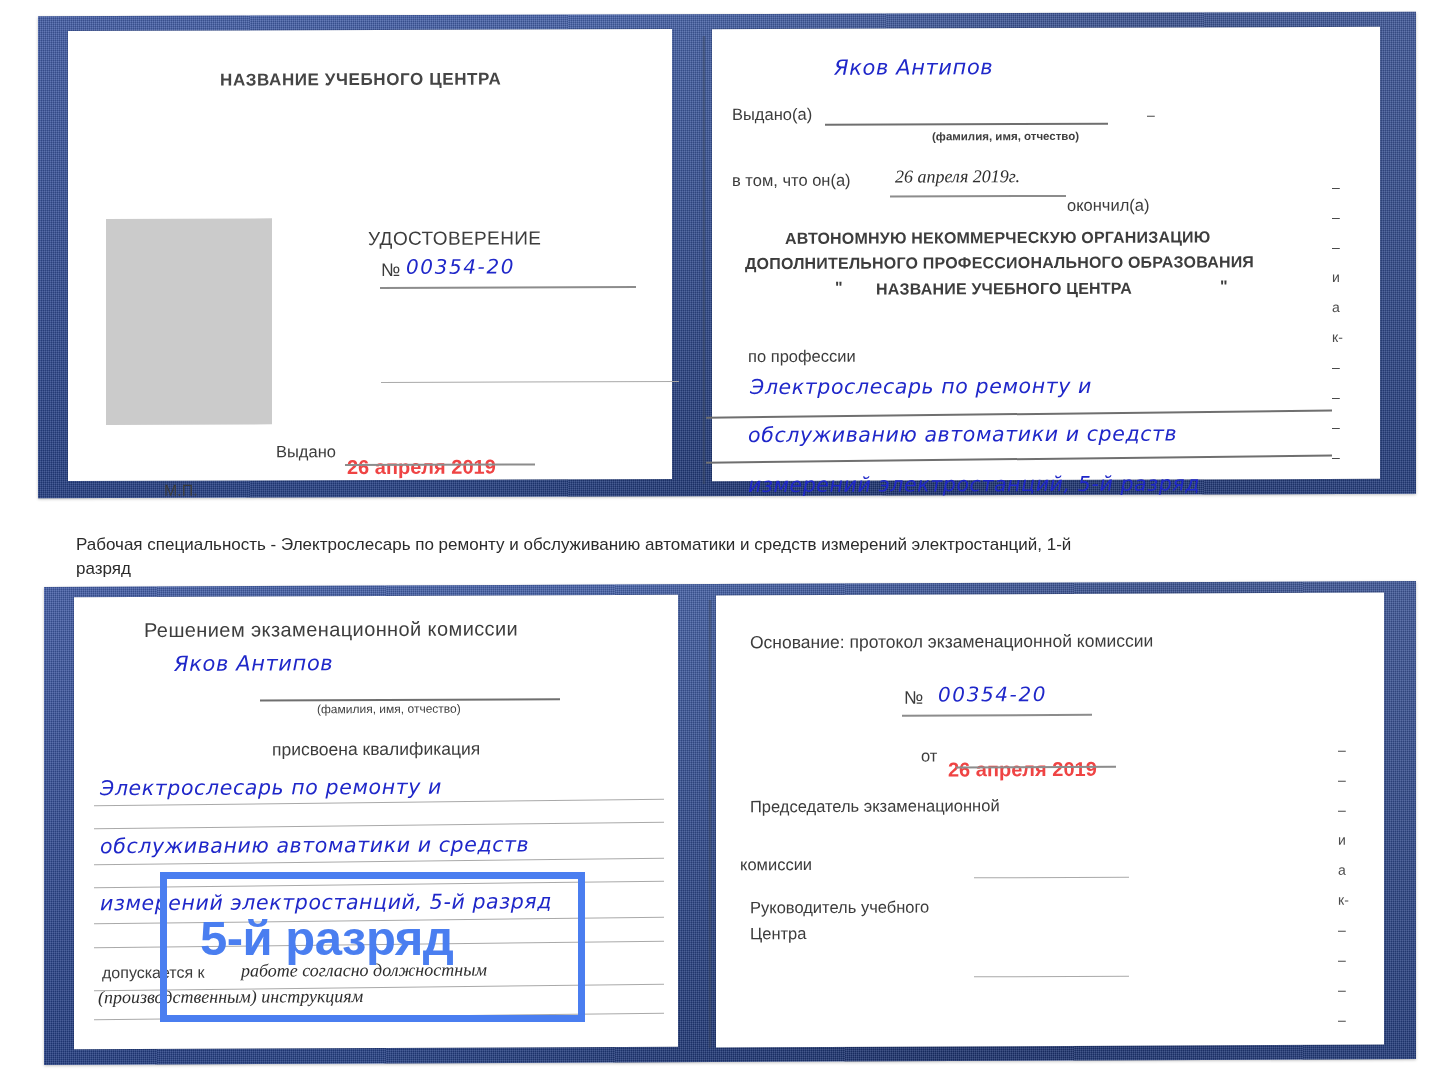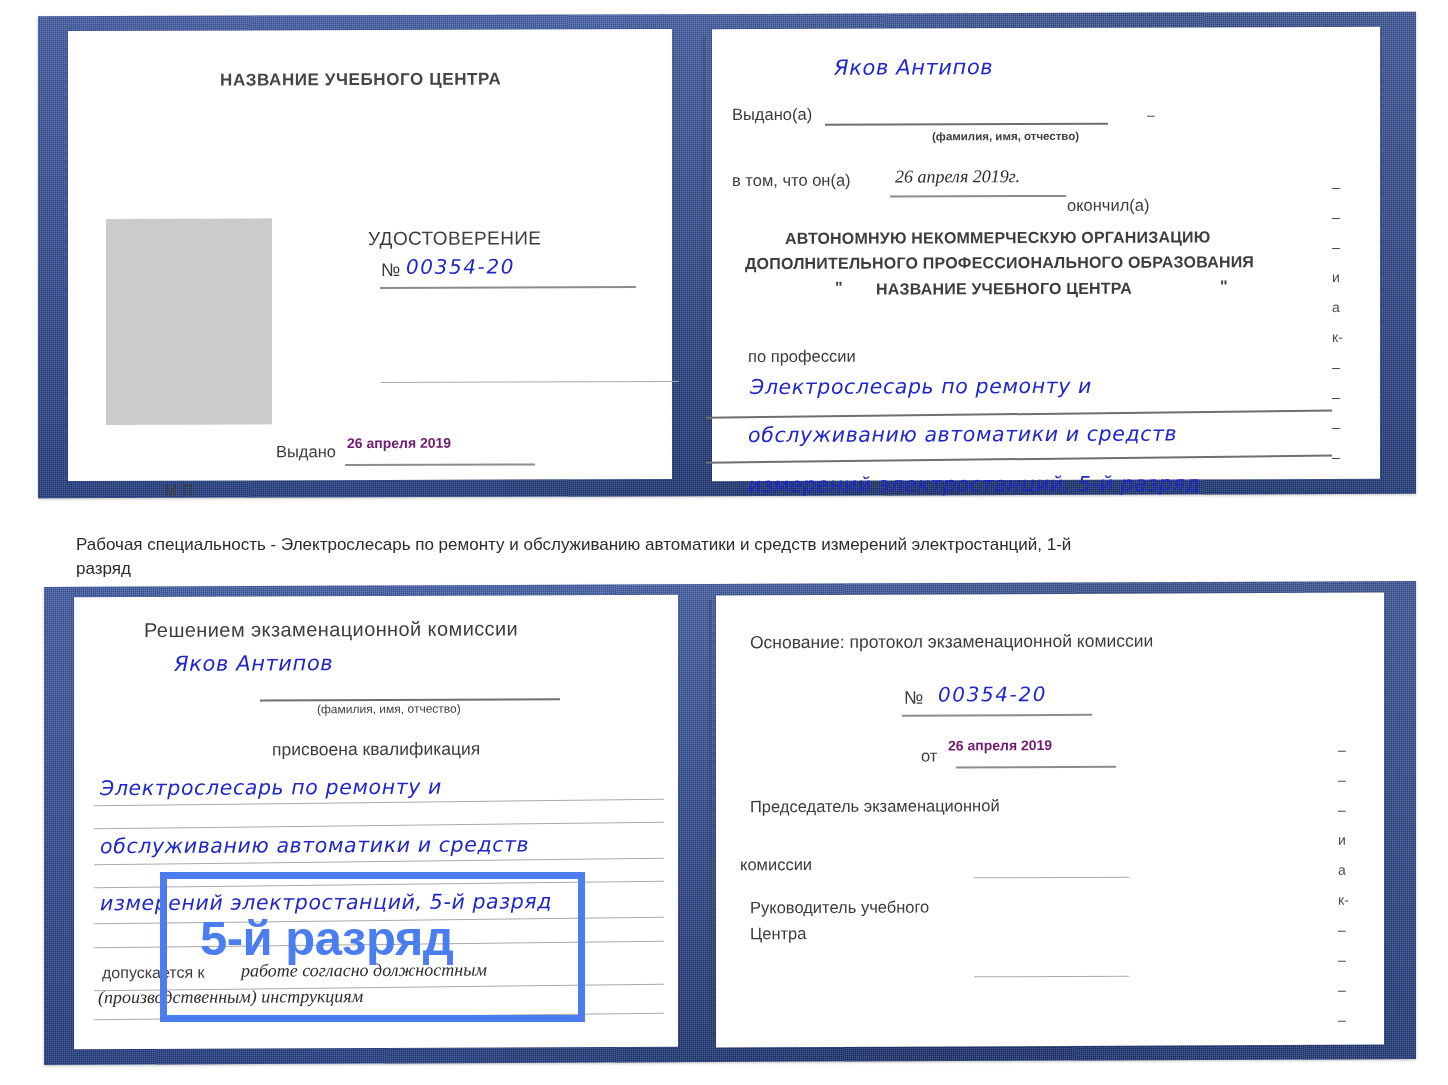--- a/index.html
+++ b/index.html
@@ -68,21 +68,21 @@
   }
   .t-head { font-size: 17px; font-weight: bold; letter-spacing: 0.6px; color: #454545; }
   .t-lbl  { font-size: 16.5px; color: #3c3c3c; }
   .t-sm   { font-size: 12px;  color: #3e3e3e; }
   .t-org  { font-size: 16px; font-weight: bold; letter-spacing: 0.2px; color: #3d3d3d; }
   .t-big  { font-size: 19px; letter-spacing: 0.4px; color: #3d3d3d; }
   .t-mid  { font-size: 17.5px; color: #3c3c3c; }
   .wrapn  { white-space: normal; }
 
   
-  .typed { color: #701a75; font-size: 14px; font-weight: 600; }
+  .typed { color: #ef4444; font-size: 20px; font-weight: 600; margin-top: 20px; }
   
   .serif-it {
     font-family: "Liberation Serif", serif;
     font-style: italic;
     font-size: 18px;
     color: #2e2e2e;
   }
   
   .hand {
     color: #1f27c9;

